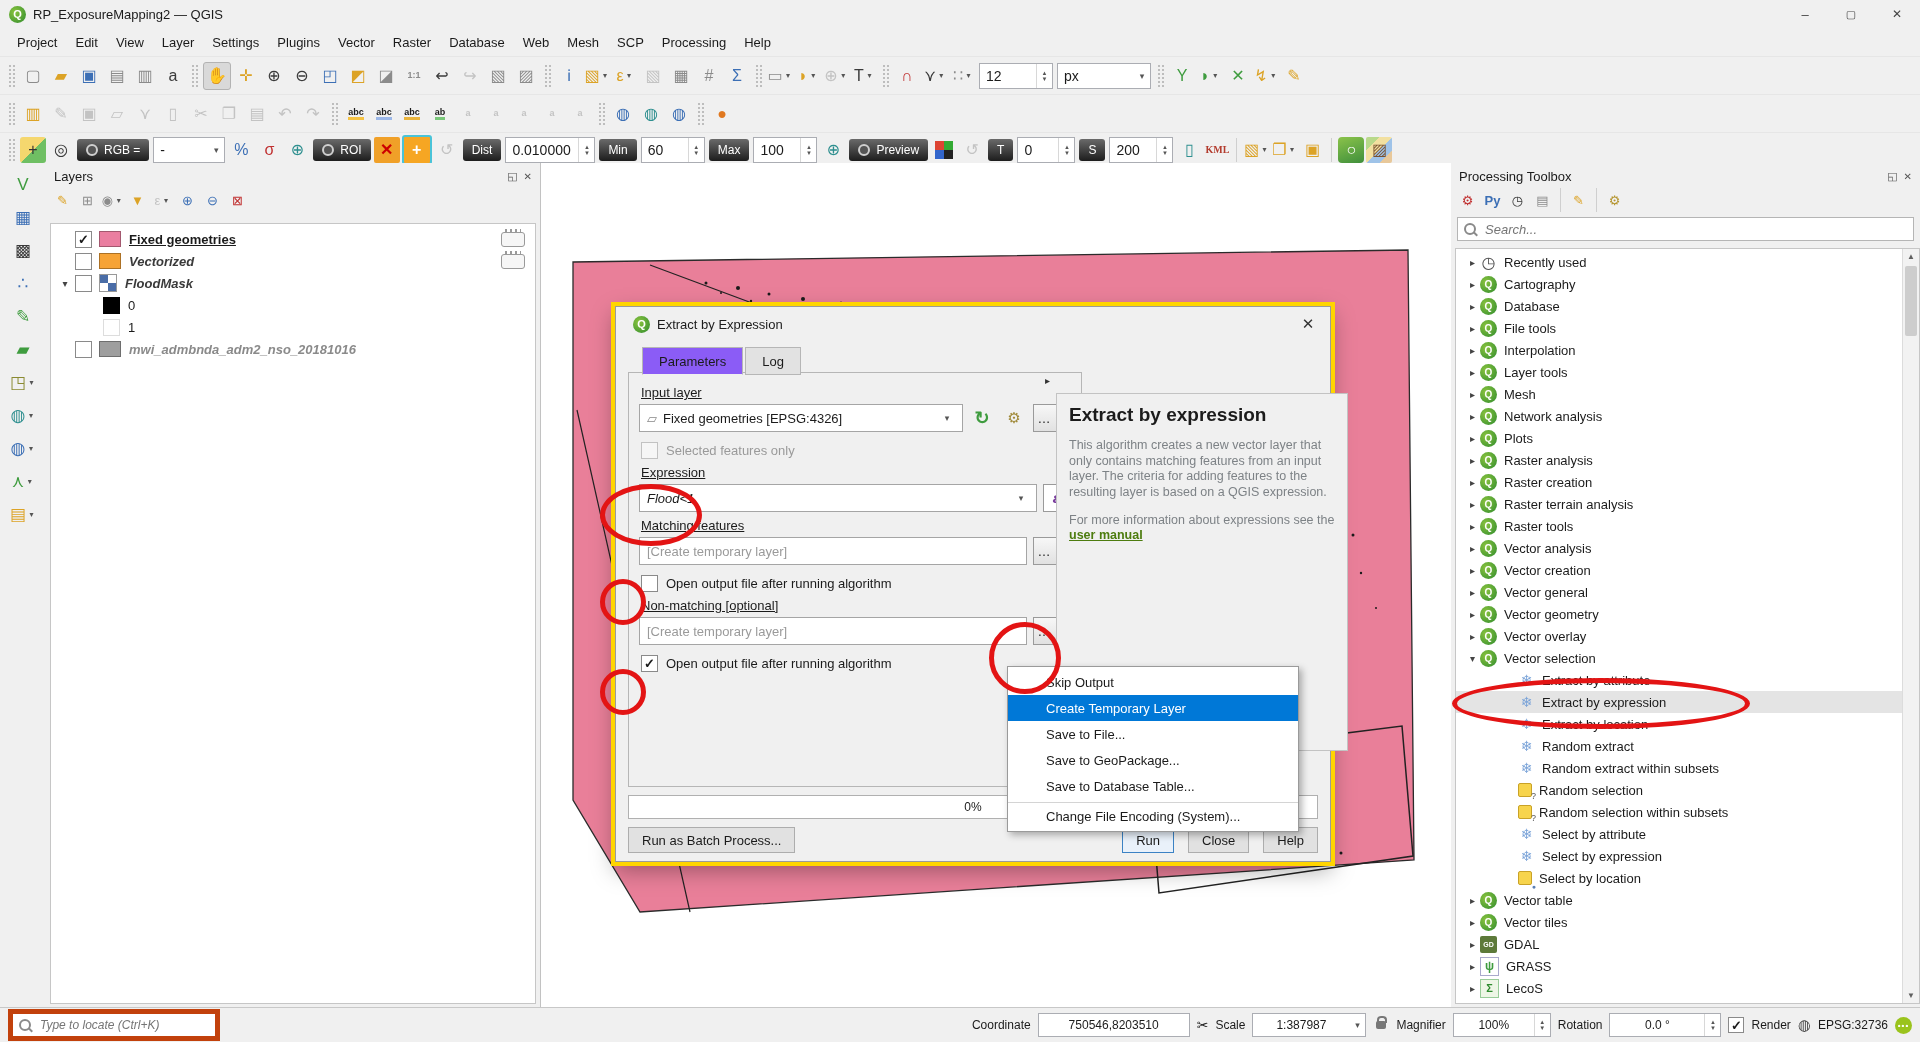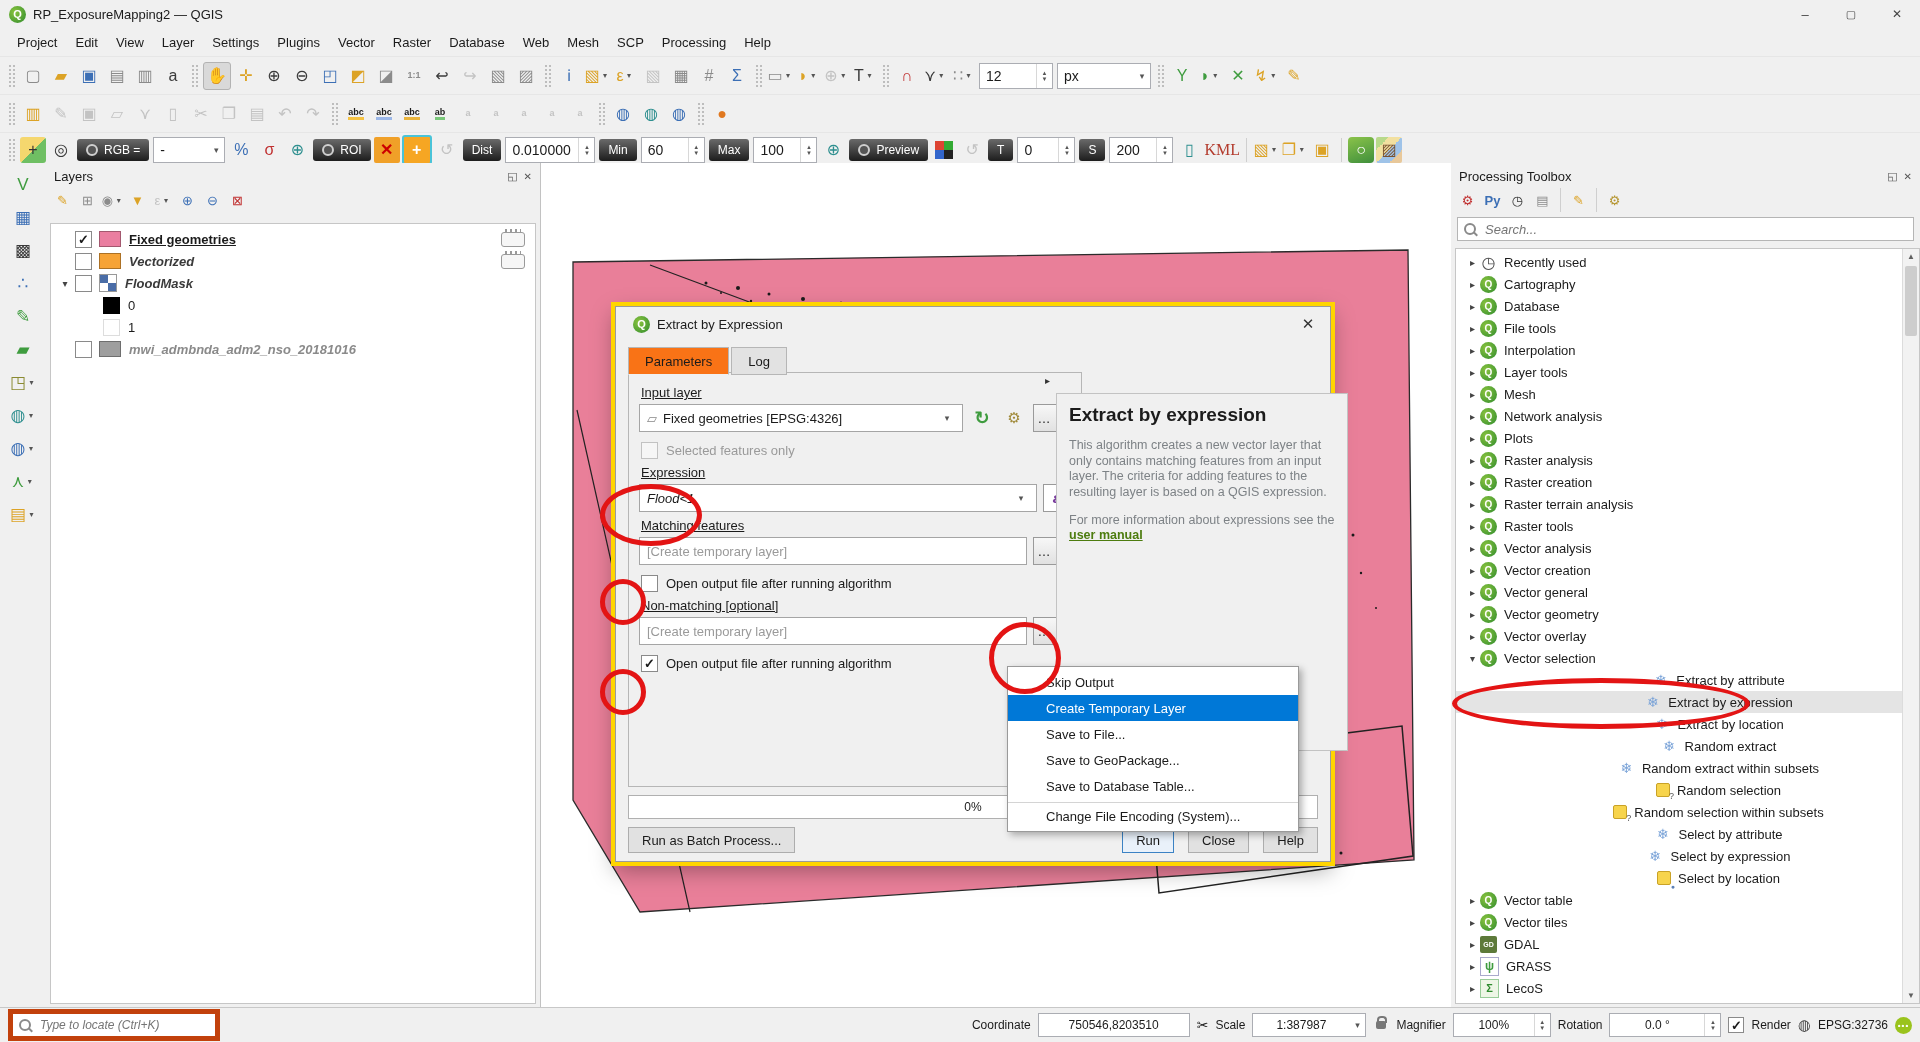--- a/index.html
+++ b/index.html
@@ -26,21 +26,21 @@
   .tb-btn.on{background:#d9d9d9;border:1px solid #b3b3b3;}
   .dd{width:9px;text-align:center;color:#555;font-size:8px;margin-left:1px;}
   .dd::before{content:"▾";}
   .t-gold{color:#dca326;} .t-gold2{color:#b5952f;} .t-blue{color:#3c6fb5;} .t-green{color:#3f9c3f;}
   .t-red{color:#c03030;} .t-dark{color:#3a3a3a;} .t-dim{color:#c3c3c3;} .t-dim2{color:#8b8b8b;}
   .t-teal{color:#2e8f8f;} .t-orange{color:#e07820;} .t-olive{color:#8a8a30;}
   .small .gl{font-size:9px;font-weight:bold;}
   .lab .gl{font-size:9px;font-weight:bold;}
   .lab-y .gl{border-bottom:3px solid #f5c242;} .lab-g .gl{border-bottom:3px solid #9bb7e8;}
   .lab-p .gl{border-bottom:3px solid #e8b33c;} .lab-h .gl{border-bottom:3px solid #79c779;}
-  .kml .gl{font-size:16px;font-weight:normal;color:#b33c2e;font-family:"Liberation Serif",serif;}
+  .kml .gl{font-size:10px;font-weight:bold;color:#b33c2e;font-family:"Liberation Serif",serif;}
   .bx-scp{background:linear-gradient(135deg,#f5d76e 0 50%,#6fbf63 0);border-radius:3px;color:#333;}
   .bx-roi{background:#f0a028;color:#c00;font-weight:bold;border-radius:2px;}
   .bx-plus{background:#f6a623;border:2px solid #49c3d8;color:#fff;font-weight:bold;border-radius:3px;}
   .bx-green{background:linear-gradient(160deg,#8bc34a,#3f8f3c);border-radius:4px;color:#fff;}
   .bx-map{background:linear-gradient(135deg,#b8d98a 0 25%,#f2e0a0 0 50%,#9fc3e8 0 75%,#e8c89a 0);border-radius:2px;color:#7a5230;}
   .bx-quad .gl{width:18px;height:18px;background-color:#fff;background-image:linear-gradient(#d43,#d43),linear-gradient(#3a3,#3a3),linear-gradient(#36c,#36c),linear-gradient(#222,#222);
      background-size:9px 9px;background-position:0 0,9px 0,0 9px,9px 9px;background-repeat:no-repeat;}
   .tb-chip{height:22px;display:flex;align-items:center;background:linear-gradient(#6a6a6a,#1d1d1d);color:#fff;font-size:12px;padding:0 9px;border-radius:3px;margin:0 2px;white-space:nowrap;}
   .tb-chip.dot::before{content:"";width:8px;height:8px;border-radius:50%;background:#555;border:2px solid #cfcfcf;margin-right:6px;}
   .tb-field,.tb-combo{height:24px;background:#fff;border:1px solid #abadb3;display:flex;align-items:center;margin:0 2px;}
@@ -84,21 +84,21 @@
       background-size:8px 8px;background-position:0 0,8px 8px;background-repeat:no-repeat;flex:none;}
   
   #toolbox-panel{left:1451px;top:163px;right:0;bottom:34px;}
   .search-box{margin:3px 6px 0;height:22px;background:#fff;border:1px solid #b5b5b5;display:flex;align-items:center;padding:0 6px;}
   .mag{width:8px;height:8px;border:2px solid #8a8a8a;border-radius:50%;position:relative;margin-right:7px;flex:none;}
   .mag::after{content:"";position:absolute;width:5px;height:2px;background:#8a8a8a;transform:rotate(45deg);right:-4px;bottom:-2px;}
   .search-box input{border:none;outline:none;flex:1;font:italic 13px "Liberation Sans",sans-serif;color:#9a9a9a;background:transparent;}
   .tbx-list{position:absolute;left:4px;right:0;top:85px;bottom:4px;background:#fff;border:1px solid #c6c6c6;overflow:hidden;padding-top:2px;}
   .tbx-row{height:22px;display:flex;align-items:center;padding-left:9px;}
   .tbx-row.selected{background:#e4e4e4;}
-  .tbx-row.d1{padding-left:62px;justify-content:center;}
+  .tbx-row.d1{padding-left:62px;}
   .tr-arrow{width:15px;font-size:10px;color:#444;text-align:center;flex:none;}
   .ar-r .tr-arrow::before{content:"▸";} .ar-d .tr-arrow::before{content:"▾";}
   .tr-icon{width:17px;height:17px;margin-right:7px;display:flex;align-items:center;justify-content:center;flex:none;position:relative;}
   .ico-q .tr-icon{background:radial-gradient(circle at 35% 35%,#8ac33e,#2e8b2e);border-radius:50%;color:#fff;font-size:10px;font-weight:bold;}
   .ico-q .tr-icon::before{content:"Q";}
   .ico-clock .tr-icon::before{content:"◷";font-size:16px;color:#555;}
   .ico-snow .tr-icon::before{content:"❄";font-size:14px;color:#7aa3d8;}
   .ico-yq .tr-icon,.ico-ypin .tr-icon{background:#f7d44c;border:1px solid #c9a227;width:12px;height:12px;border-radius:2px;}
   .ico-yq .tr-icon::after{content:"?";position:absolute;right:-5px;bottom:-5px;font-size:9px;color:#555;}
   .ico-ypin .tr-icon::after{content:"●";position:absolute;right:-5px;bottom:-6px;font-size:7px;color:#5a7fb5;}
@@ -117,21 +117,21 @@
   
   .map{position:absolute;left:541px;top:163px;width:910px;height:845px;background:#fff;overflow:hidden;}
   
   .dialog{position:absolute;left:615px;top:306px;width:714px;height:554px;background:#f0f0f0;border:1px solid #9a9a9a;
           box-shadow:0 0 0 4px #ffd500,0 8px 22px rgba(0,0,0,.35);z-index:40;}
   .dlg-title{height:34px;display:flex;align-items:center;padding:0 8px;}
   .dlg-close{margin-left:auto;width:28px;text-align:center;color:#333;font-size:15px;}
   .dlg-close::before{content:"✕";}
   .dlg-tabs{position:absolute;left:12px;top:40px;display:flex;z-index:2;}
   .tab{height:26px;padding:0 16px;display:flex;align-items:center;border:1px solid #b6b6b6;background:#e2e2e2;margin-right:2px;}
-  .tab.active{background:#f97316;border-bottom-color:#f0f0f0;}
+  .tab.active{background:#8b5cf6;border-bottom-color:#f0f0f0;margin-left:14px;}
   .dlg-frame{position:absolute;left:12px;top:65px;width:432px;bottom:74px;border:1px solid #b6b6b6;padding:6px 10px;overflow:hidden;}
   .flabel{margin:6px 2px 4px;text-decoration:underline;}
   .frow{display:flex;align-items:center;}
   .fcombo,.finput{height:26px;background:#fff;border:1px solid #a5a5a5;display:flex;align-items:center;padding:0 7px;flex:1;}
   .fcombo .ci{color:#888;margin-right:6px;}
   .fcombo .ca,.finput .ca{margin-left:auto;}
   .ph{color:#9a9a9a;}
   .expr{font-style:italic;}
   .mini-btn{width:26px;height:26px;margin-left:6px;display:flex;align-items:center;justify-content:center;flex:none;}
   .mb-iter{color:#3f9c3f;font-size:18px;font-weight:bold;} .mb-iter::before{content:"↻";}

